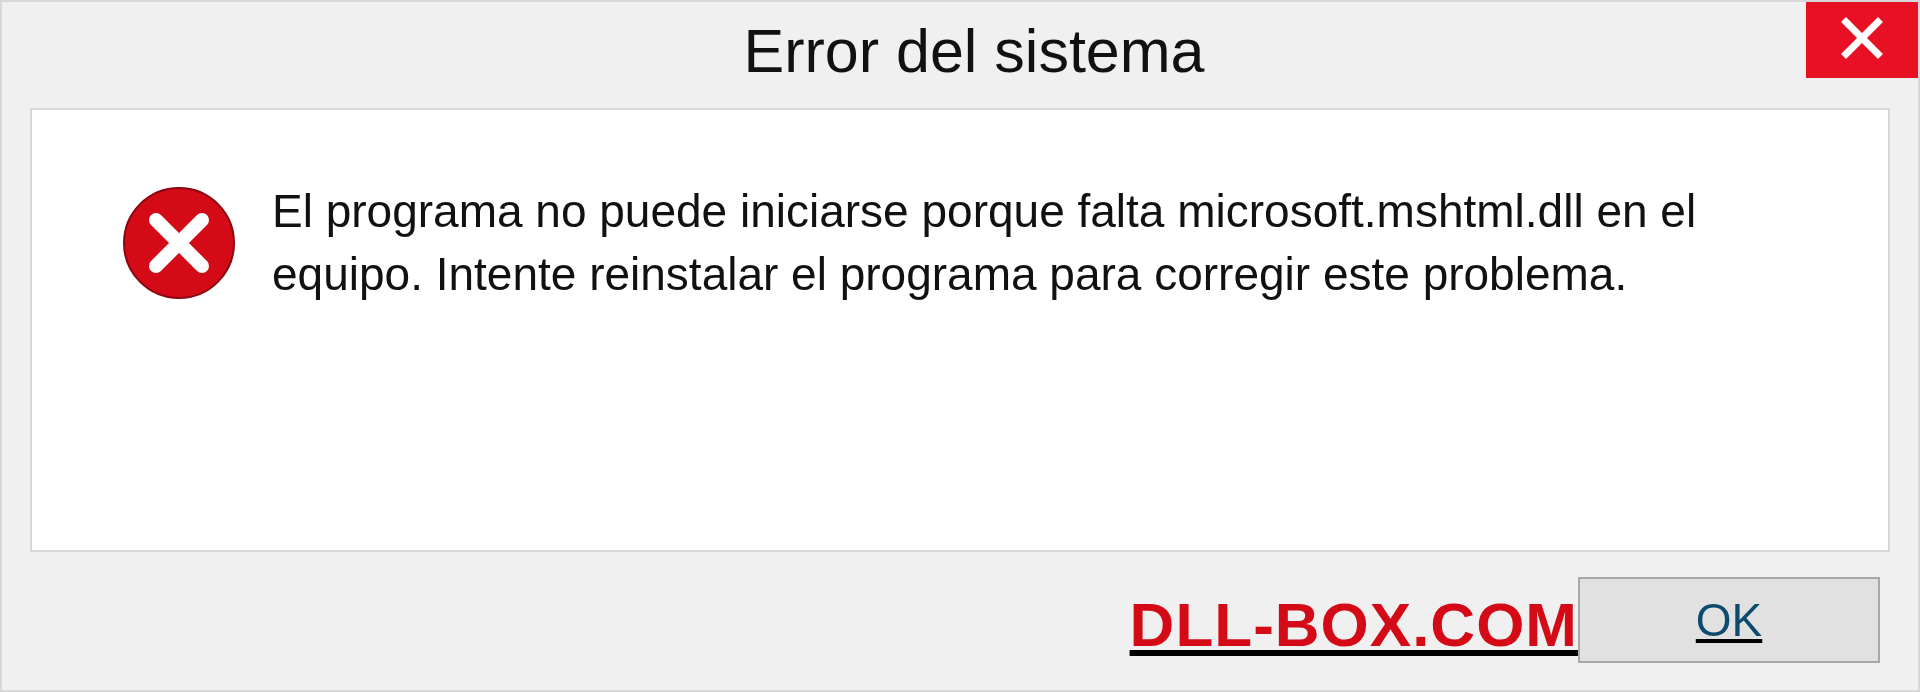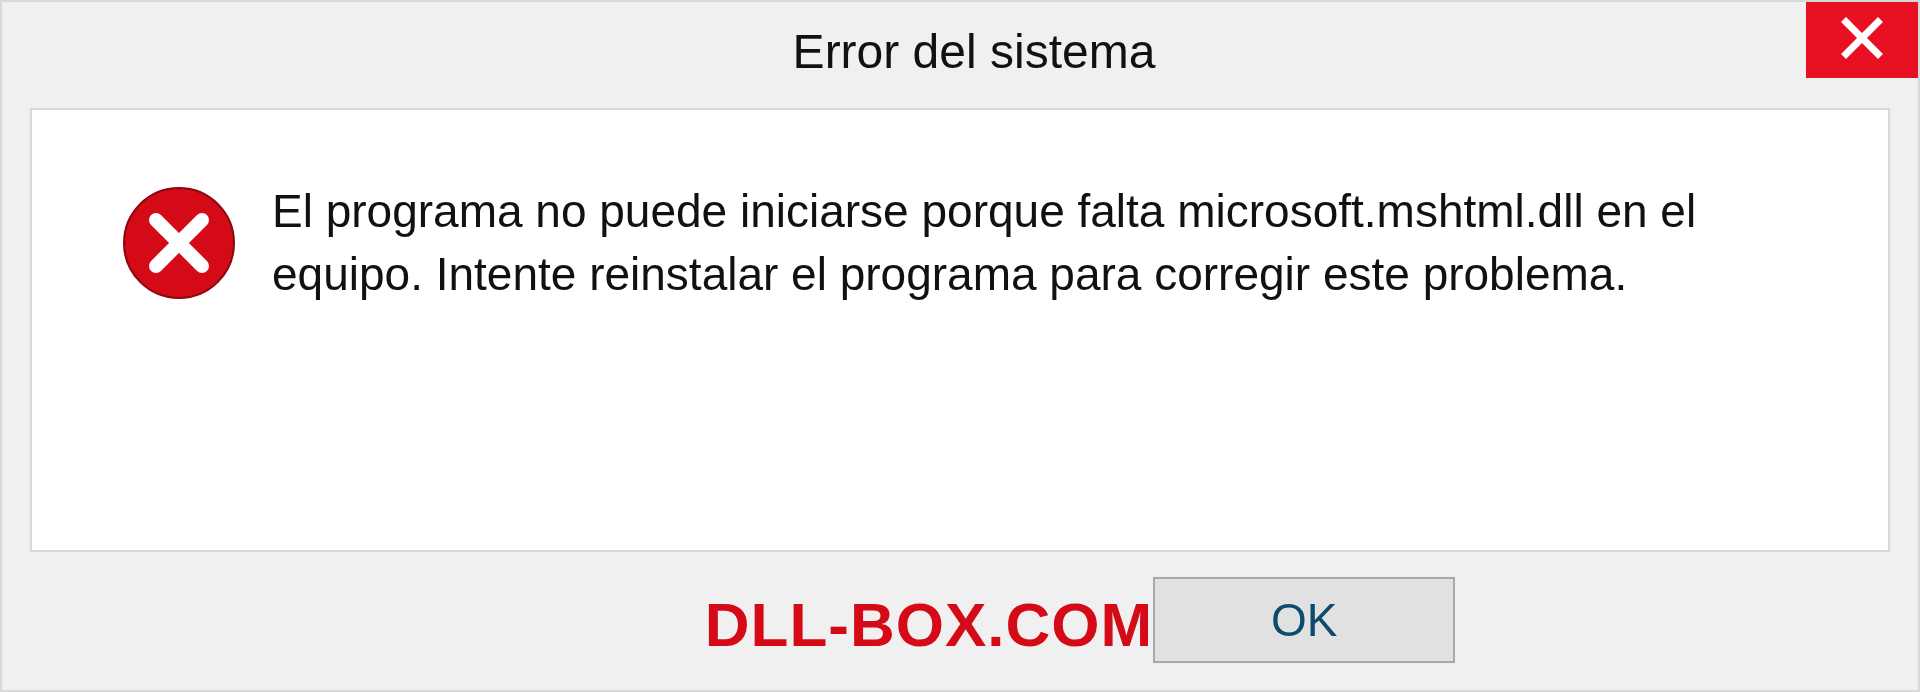--- a/index.html
+++ b/index.html
@@ -30,21 +30,21 @@
       display: flex;
       align-items: center;
       background: #f0f0f0;
     }
 
     .title-text {
       position: absolute;
       left: 0;
       right: 0;
       text-align: center;
-      font-size: 48px;
+      font-size: 61px;
       font-weight: 400;
       color: #111;
       padding-left: 28px;
     }
 
     .close-button {
       position: absolute;
       top: 0;
       right: 0;
       width: 112px;
@@ -92,22 +92,23 @@
     }
 
     .footer {
       position: absolute;
       bottom: 0;
       left: 0;
       right: 0;
       height: 126px;
       display: flex;
       align-items: center;
-      justify-content: center;
+      justify-content: flex-end;
       padding: 0 38px 6px 38px;
+      text-decoration: underline;
     }
 
     .watermark {
       font-family: "Arial Black", Arial, sans-serif;
       font-weight: 900;
       font-size: 62px;
       letter-spacing: 1px;
       color: #d40a17;
       padding-left: 240px;
     }

